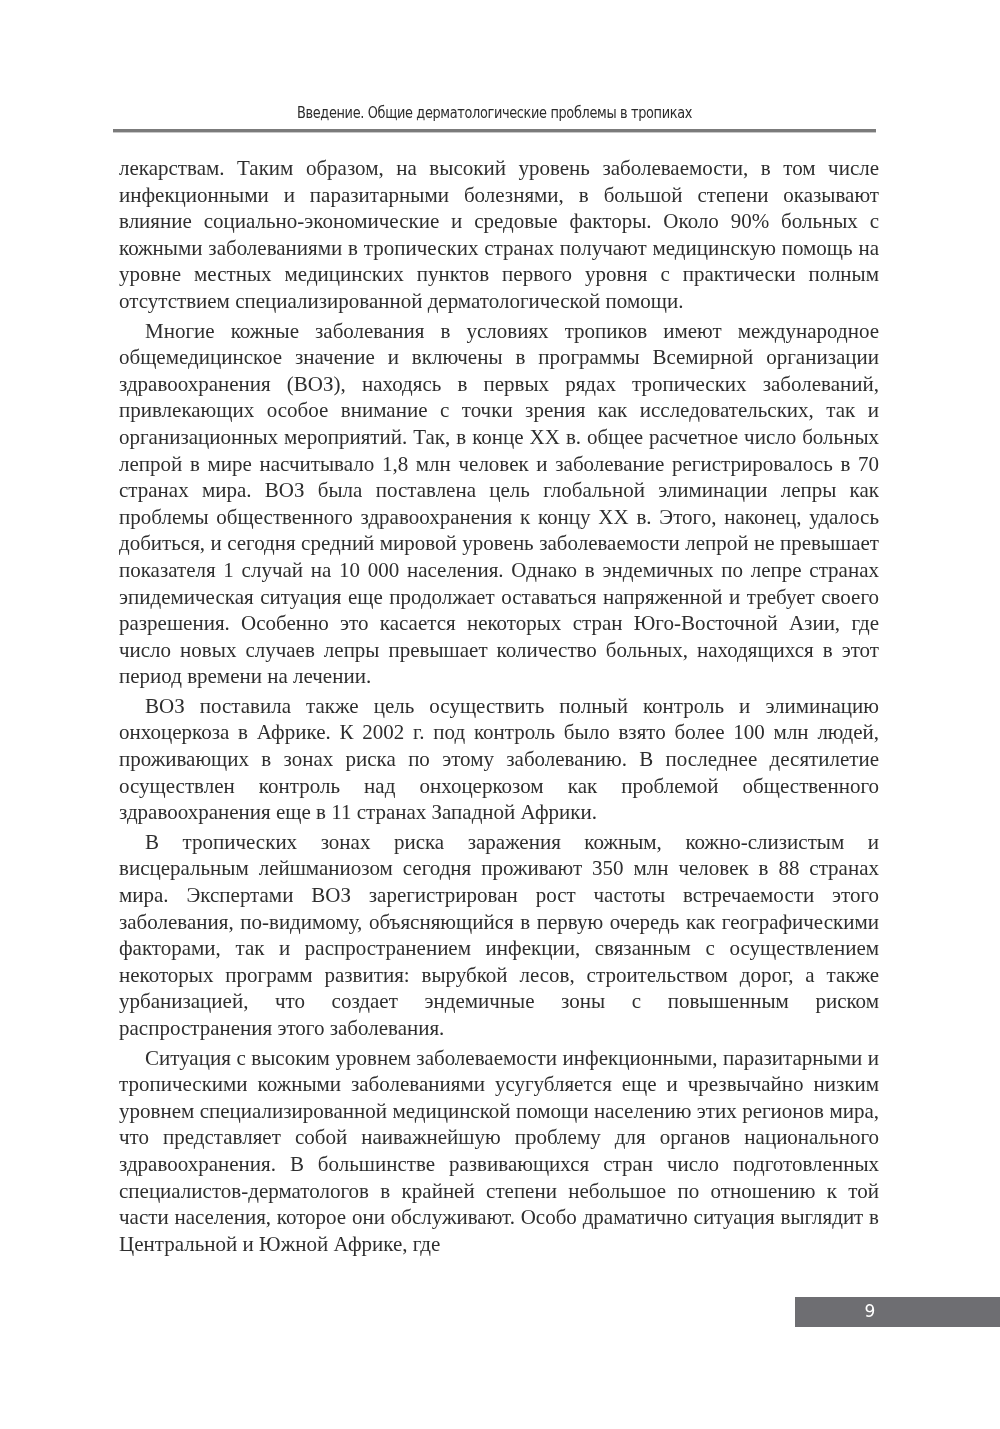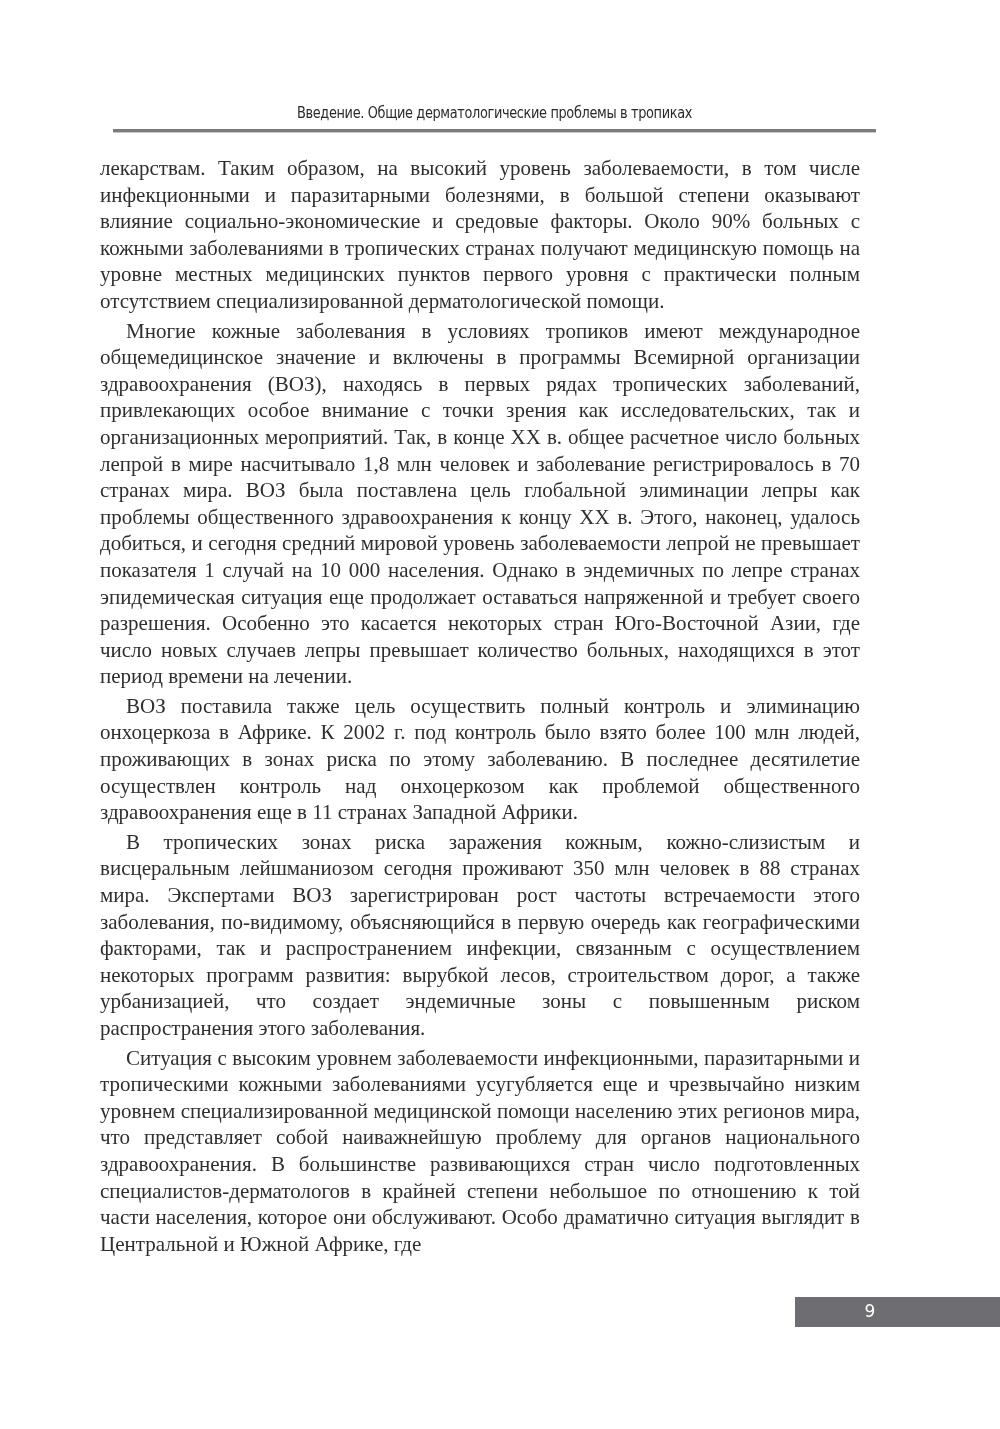--- a/index.html
+++ b/index.html
@@ -9,21 +9,21 @@
     text-align:center;
     font-family:"DejaVu Sans", sans-serif;
     font-size:15px; color:#2b2b2b; letter-spacing:-0.4px;
     transform:scaleX(0.86); transform-origin:center;
   }
   .head-rule {
     position:absolute; left:113px; width:763px; top:129px; height:3px;
     background:#7b7b7b; border-bottom:1px solid #c8c8c8;
   }
   .body-text {
-    position:absolute; left:100px; width:760px; top:155px;
+    position:absolute; left:119px; width:760px; top:155px;
     font-family:"Liberation Serif", serif;
     font-size:21px; line-height:26.6px; color:#2e2e2e;
     text-align:justify;
   }
   .body-text p { margin:0 0 3px 0; text-indent:26px; hyphens:manual; }
   .body-text p.first { text-indent:0; }
   .page-num-bar {
     position:absolute; left:795px; right:0; top:1297px; height:30px;
     background:#6e6e72;
   }

